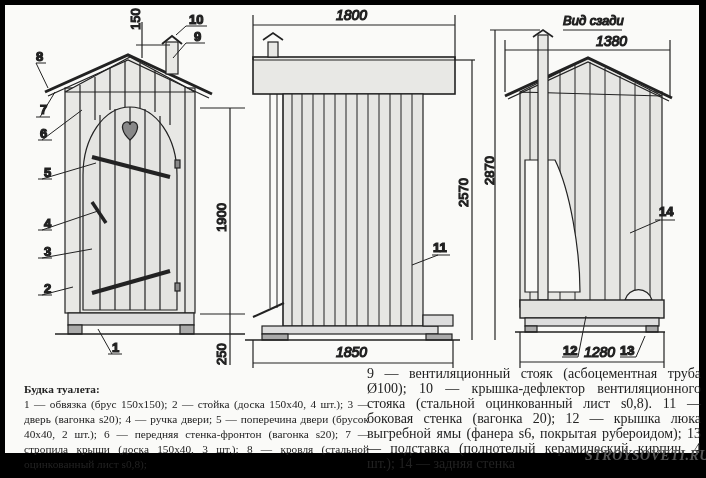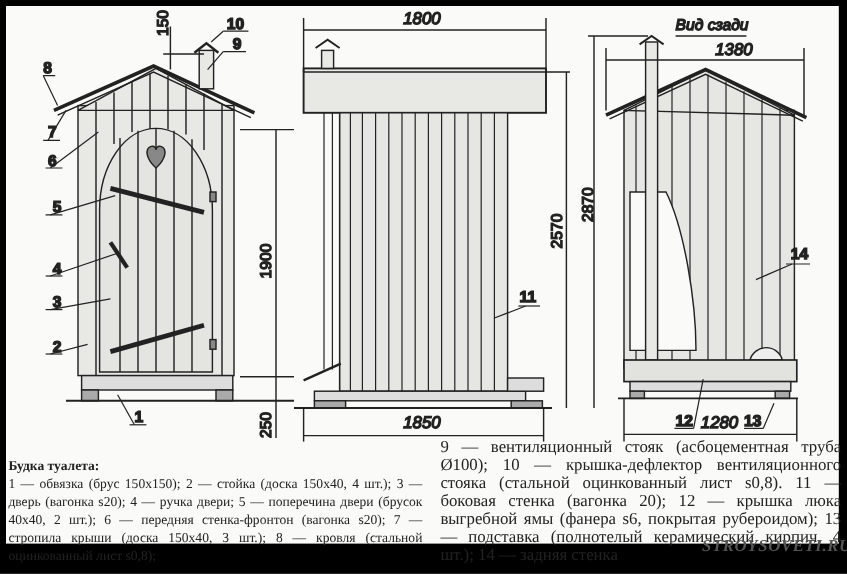--- a/index.html
+++ b/index.html
@@ -2,21 +2,21 @@
 <html><head>
 <meta charset="utf-8">
 <style>
   html, body { margin:0; padding:0; background:#000; }
   body { width:706px; height:478px; position:relative; overflow:hidden; font-family:"Liberation Serif", serif; }
   .sheet { position:absolute; left:5px; top:5px; width:694px; height:448px; background:#fafaf8; }
   svg.drawing { position:absolute; left:0; top:0; }
   .dim { font-family:"Liberation Sans", sans-serif; font-style:italic; font-size:14px; fill:#222; }
   .dimv { font-family:"Liberation Sans", sans-serif; font-size:13px; fill:#222; }
   .num { font-family:"Liberation Sans", sans-serif; font-weight:bold; font-size:13px; fill:#222; }
-  .caption { position:absolute; left:2px; top:377px; width:345px; font-size:11.3px; line-height:15px; color:#222; text-align:justify; }
+  .caption { position:absolute; left:19px; top:377px; width:345px; font-size:11.3px; line-height:15px; color:#222; text-align:justify; }
   .caption2 { position:absolute; left:362px; top:361px; width:334px; font-size:14px; line-height:15px; color:#222; text-align:justify; }
   .caption-title { font-weight:bold; display:block; }
   .watermark { position:absolute; left:580px; top:443px; font-family:"Liberation Serif", serif; font-style:italic; font-weight:bold; font-size:14px; color:#555; letter-spacing:0.5px; }
   .view-label { font-family:"Liberation Sans", sans-serif; font-style:italic; font-size:13px; fill:#222; }
 </style>
 </head>
 <body>
 
 <div class="sheet">
 <svg class="drawing" width="694" height="370" viewBox="5 5 694 370" stroke="#222" fill="none" stroke-width="1.2">

